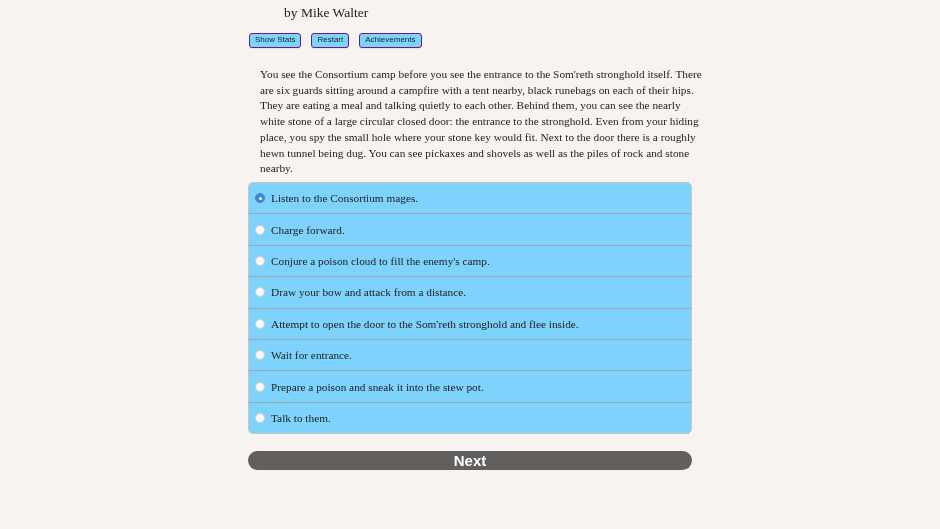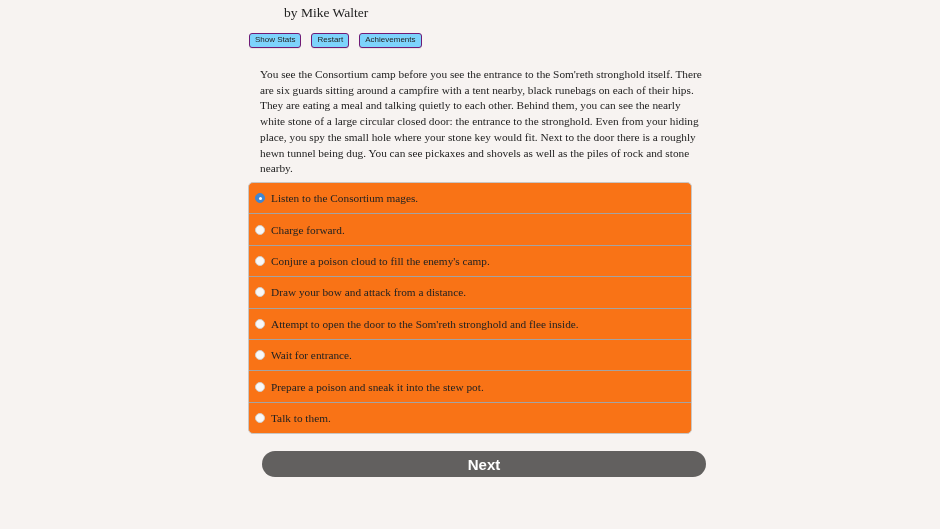--- a/index.html
+++ b/index.html
@@ -30,21 +30,21 @@
   }
   .story {
     position:absolute; top:55px; left:0; width:444px;
     font-family:"Liberation Serif", serif;
     font-size:11.3px; line-height:15.7px; color:#222;
     margin:12px;
   }
   .choices {
     position:absolute; top:182px; left:0;
     width:442px; border:1px solid #c9c5c2; border-radius:5px;
-    background:#f97316;
+    background:#7dd3fc;
     overflow:hidden;
   }
   .choice {
     height:30.4px; display:flex; align-items:center;
     border-top:1px solid #a3a3a3;
     cursor:pointer;
     font-family:"Liberation Serif", serif;
     font-size:11.3px; color:#222;
   }
   .choice:first-child { border-top:none; }
@@ -56,21 +56,21 @@
   }
   .radio.checked {
     background:#3f86d3; border-color:#3f86d3;
     position:relative;
   }
   .radio.checked::after {
     content:""; position:absolute; left:2.5px; top:2.5px;
     width:3px; height:3px; border-radius:50%; background:#fff;
   }
   .next-btn {
-    position:absolute; top:451px; left:14px; width:444px; height:26px;
+    position:absolute; top:451px; left:0; width:444px; height:19px;
     background:#62605f; border-radius:13px;
     color:#fff; font-family:"Liberation Sans", sans-serif;
     font-weight:bold; font-size:15px;
     display:flex; align-items:center; justify-content:center;
     cursor:pointer; border:none;
   }
 </style>
 </head>
 <body>
 

